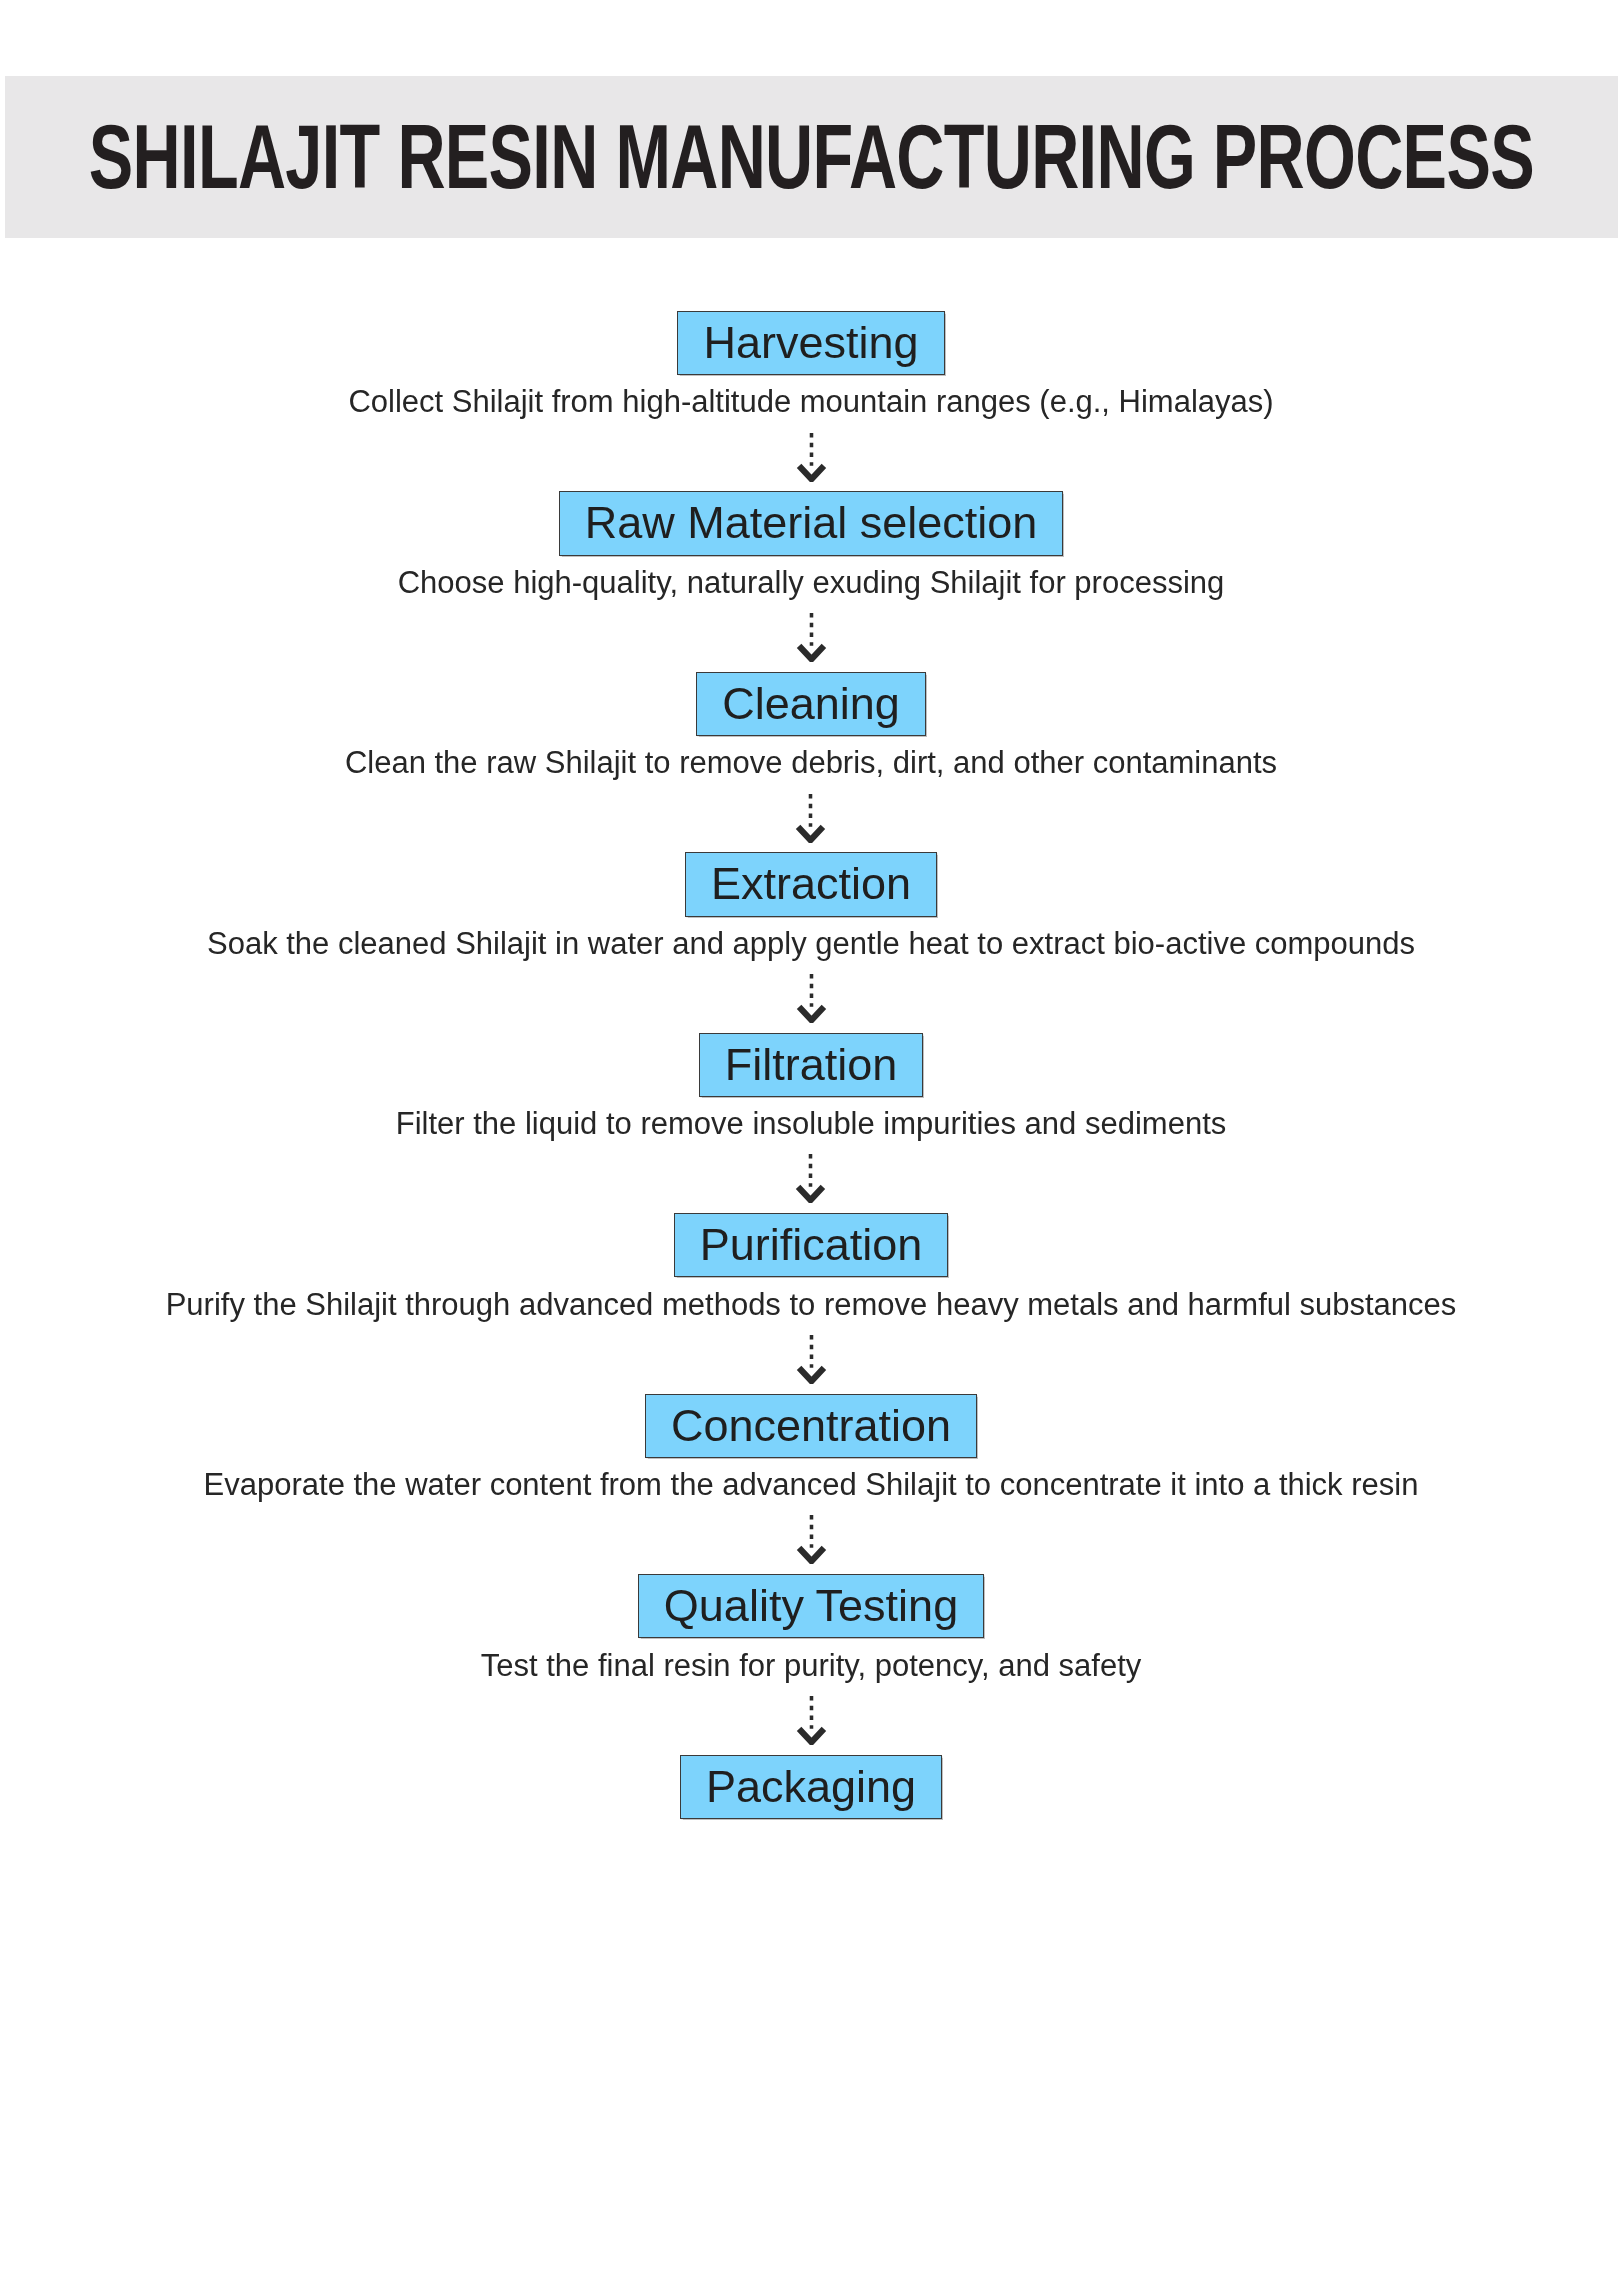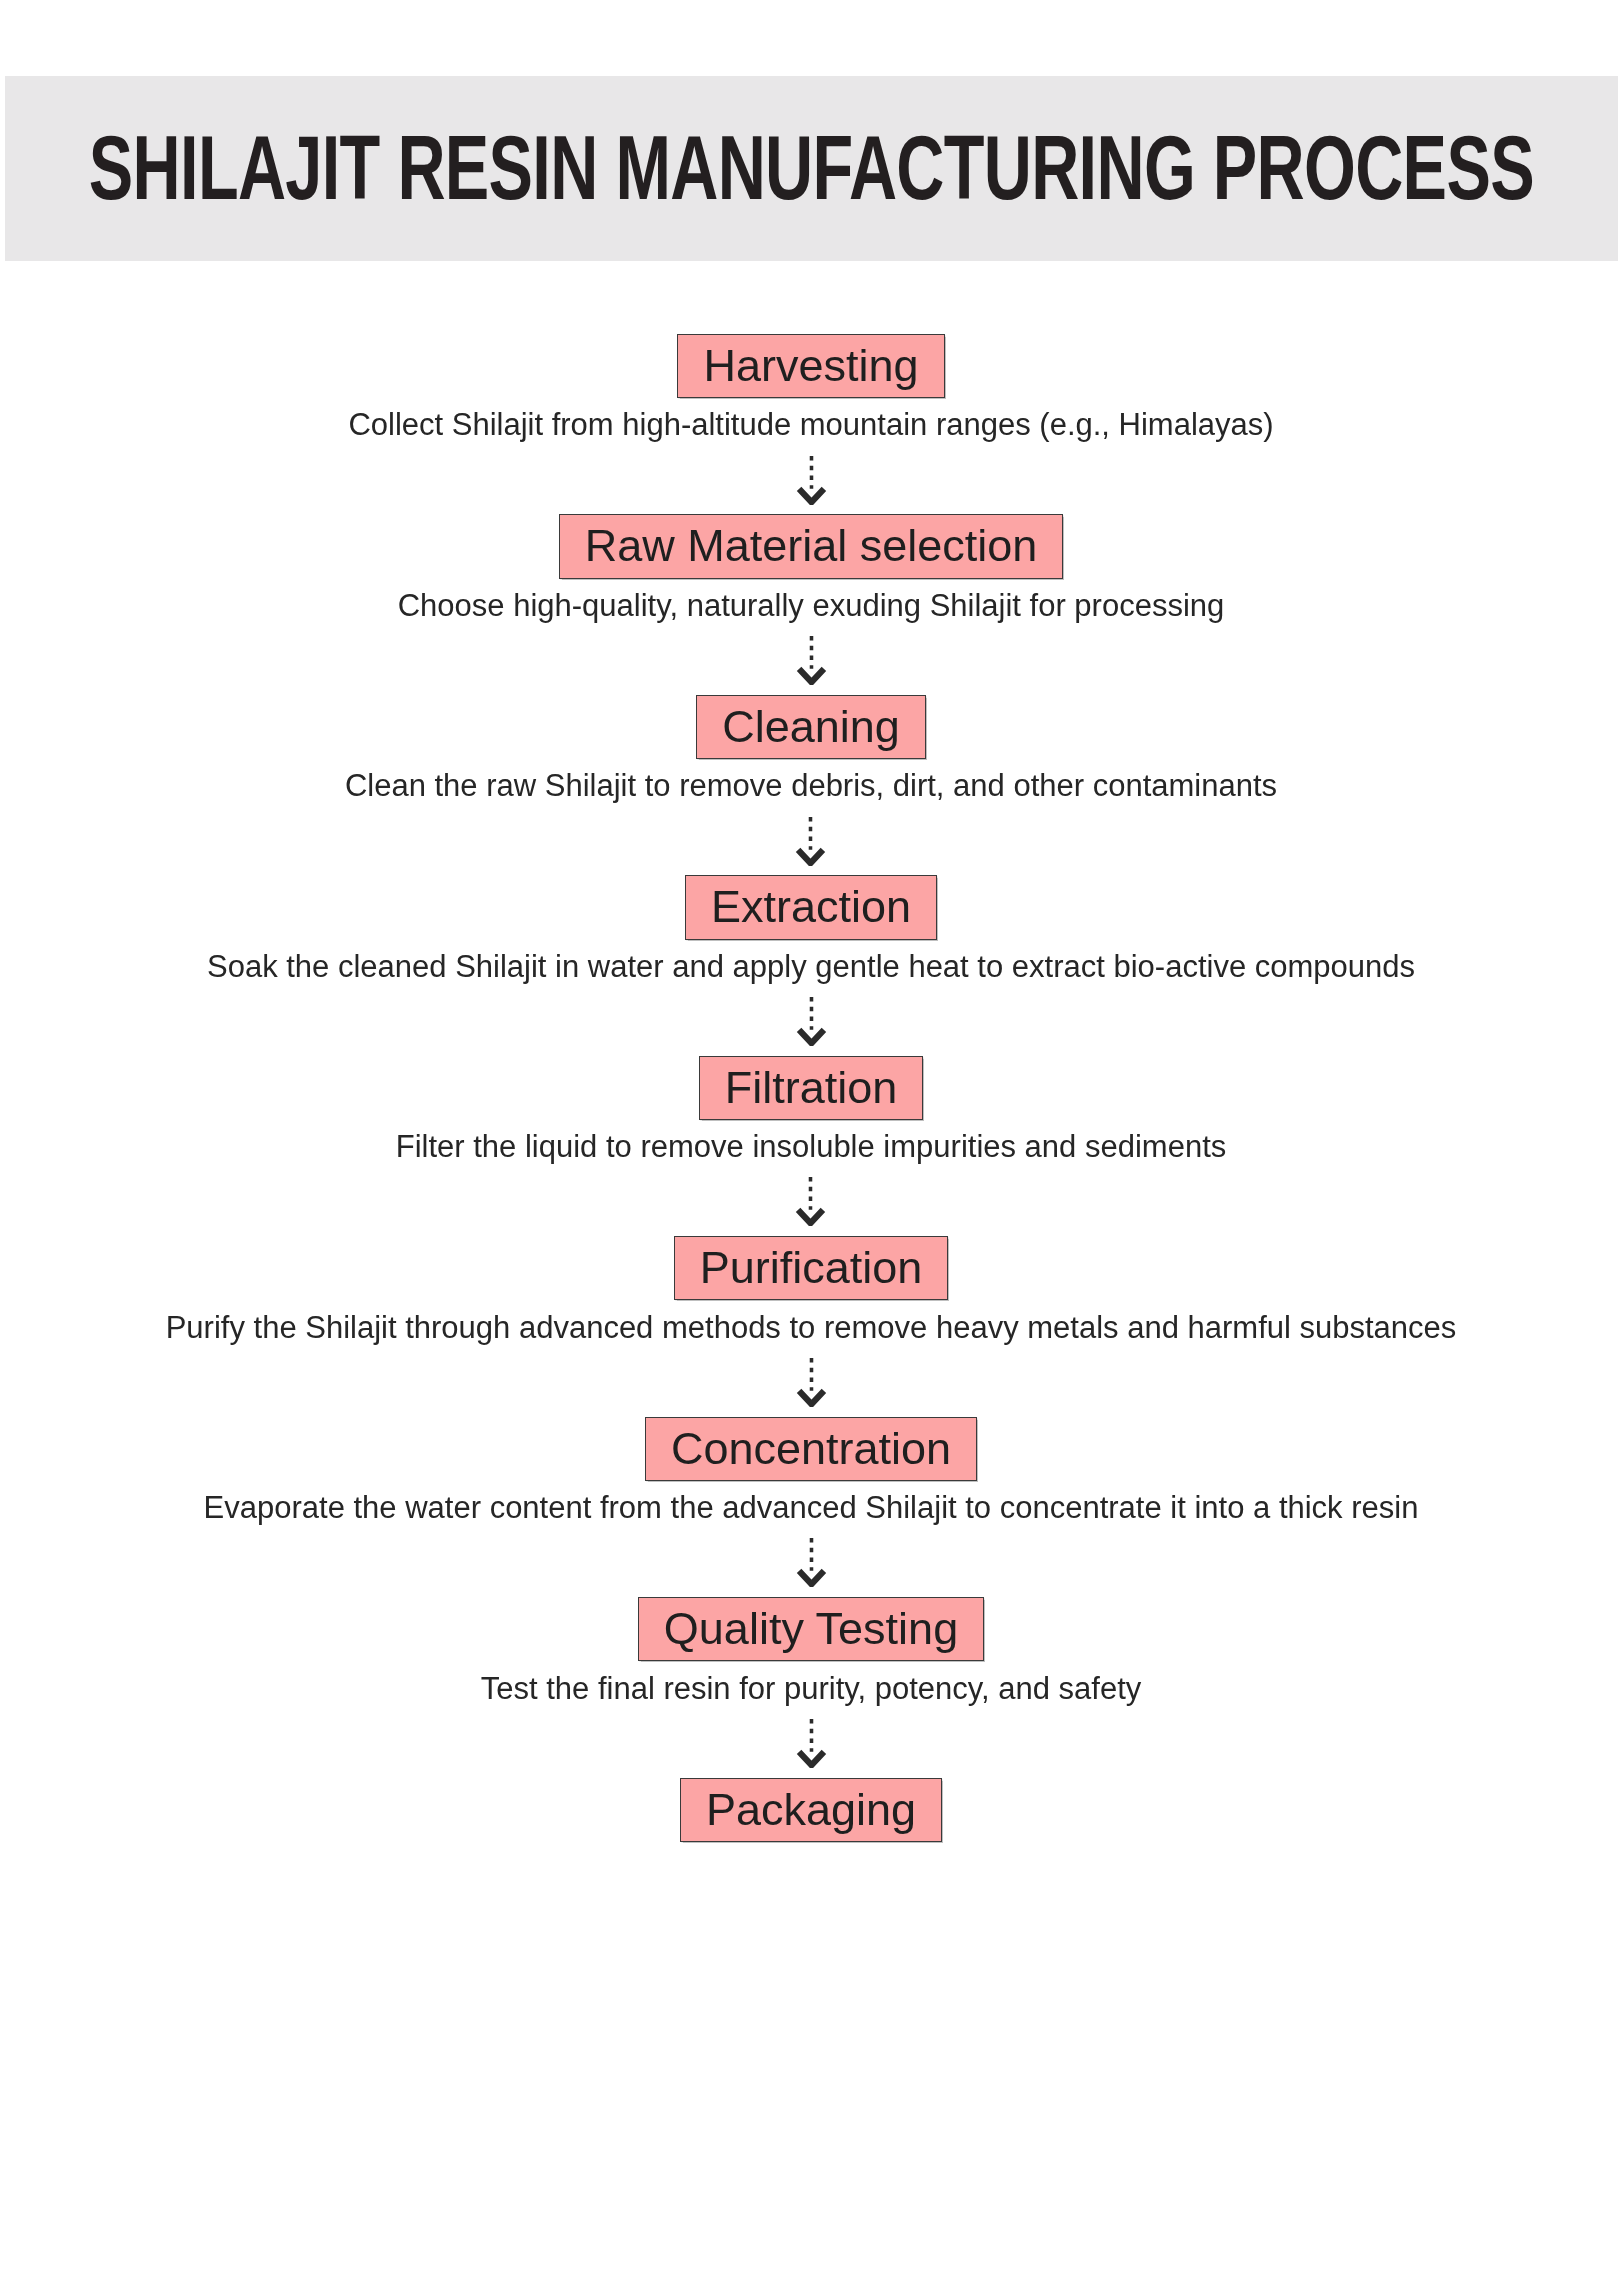--- a/index.html
+++ b/index.html
@@ -14,21 +14,21 @@
   * { margin: 0; padding: 0; box-sizing: border-box; }
   html, body {
     width: 1622px;
     height: 2293px;
     background: var(--page-bg);
     font-family: "Liberation Sans", sans-serif;
     overflow: hidden;
   }
   .banner {
     margin: 76px 4.5px 0 4.5px;
-    height: 185px;
+    height: 162px;
     background: var(--banner-bg);
     display: flex;
     align-items: center;
     justify-content: center;
   }
   .title {
     font-size: 90px;
     font-weight: 700;
     letter-spacing: -0.9px;
     color: var(--title-text);
@@ -42,21 +42,21 @@
     flex-direction: column;
     align-items: center;
   }
   .step {
     display: flex;
     flex-direction: column;
     align-items: center;
   }
   .step-box {
     border: 1.8px solid var(--box-border);
-    background: #fca5a5;
+    background: #7dd3fc;
     box-shadow: 0.9px 0.9px 0.9px rgba(0,0,0,0.25);
     padding: 1.8px 25px;
     display: flex;
     align-items: center;
     justify-content: center;
   }
   .step-label {
     font-size: 45px;
     line-height: 1.3;
     color: var(--box-text);

